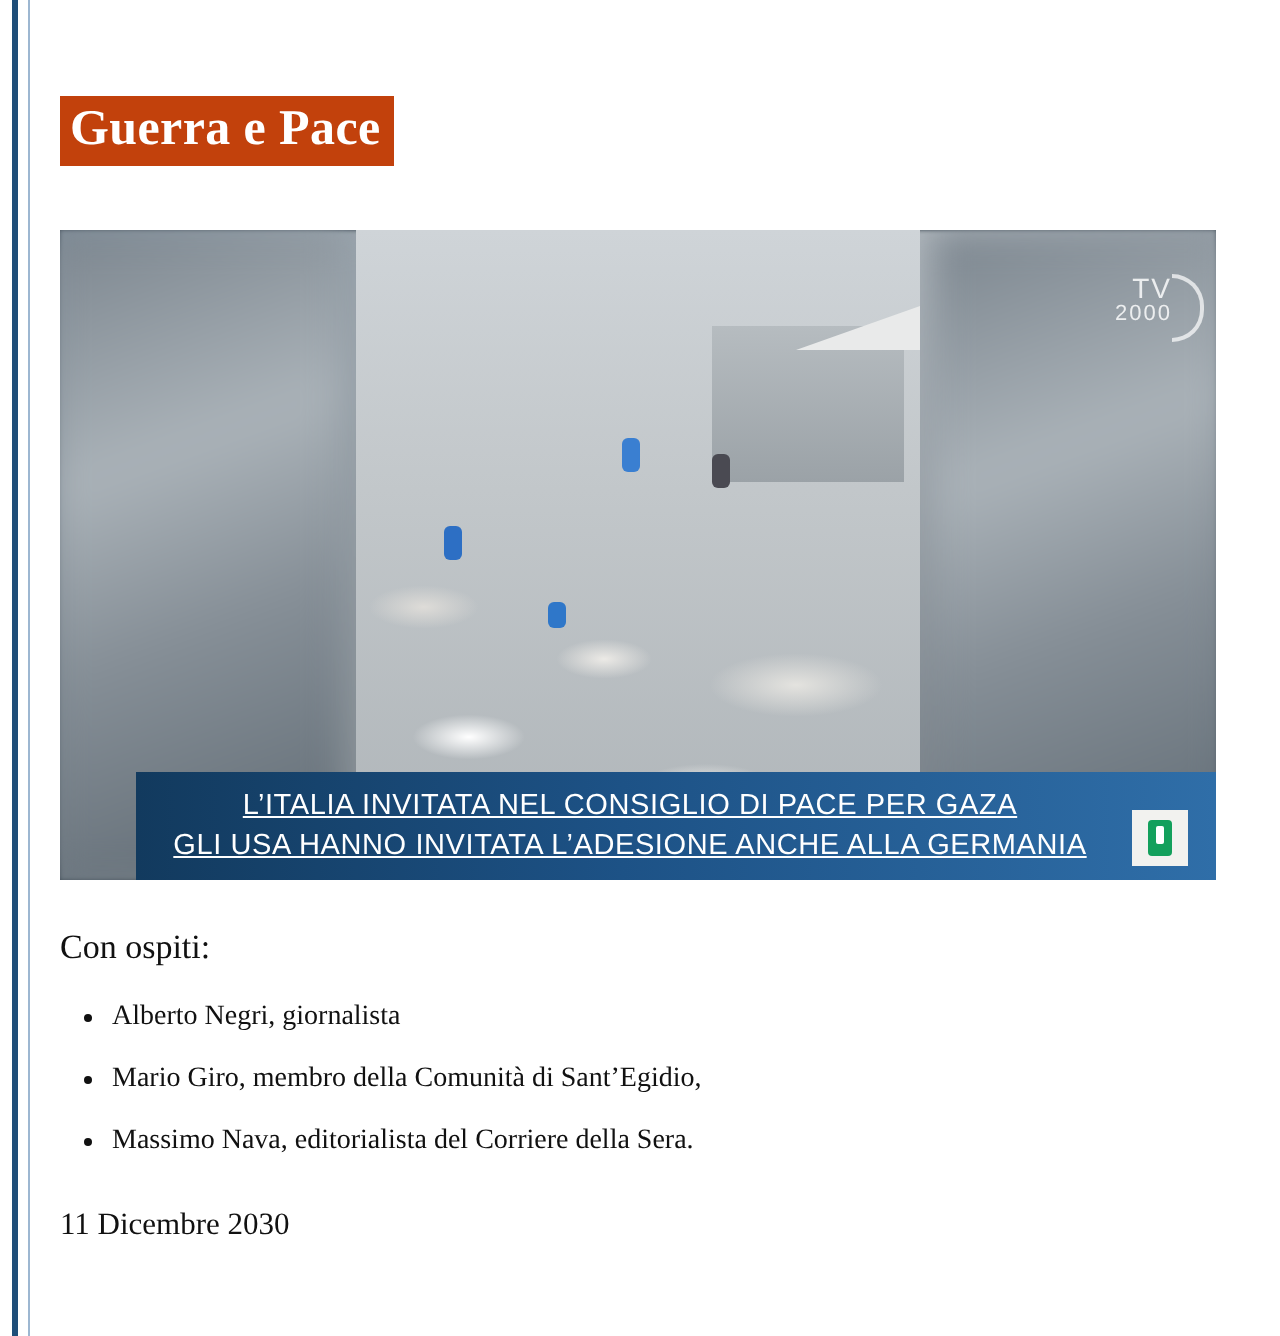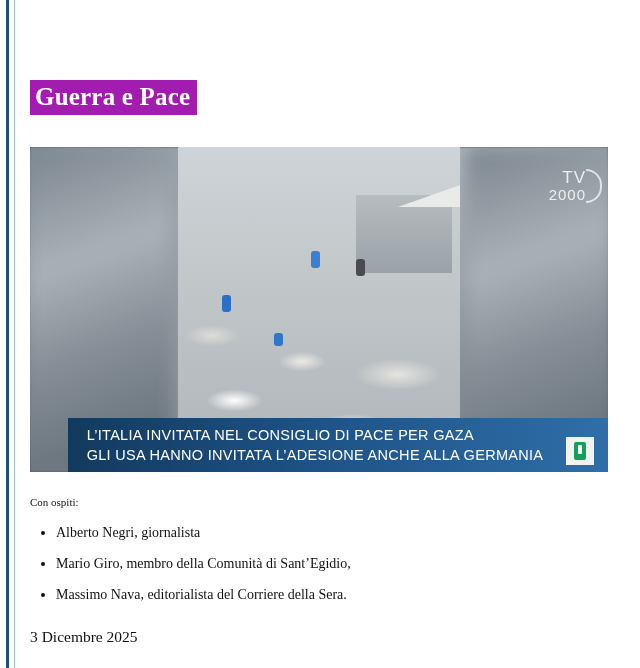--- a/index.html
+++ b/index.html
@@ -43,29 +43,28 @@
     left: 30px;
     top: 0;
     width: 580px;
   }
   
   .title-wrap {
     margin-top: 48px;
   }
   .title-line {
     display: inline-block;
-    background: #a21caf;
+    background: #c2410c;
     color: #ffffff;
     font-family: "Liberation Serif", serif;
     font-weight: bold;
     font-size: 25px;
     line-height: 28px;
     padding: 3px 7px 4px 5px;
     letter-spacing: 0.2px;
-    margin-top: 32px;
   }
   
   .video {
     position: relative;
     margin-top: 32px;
     width: 578px;
     height: 325px;
     overflow: hidden;
     background: #2b3742;
   }
@@ -147,22 +146,22 @@
   .tv-logo {
     position: absolute;
     right: 22px;
     top: 22px;
     color: rgba(255,255,255,0.82);
     font-family: "Liberation Sans", sans-serif;
     text-align: right;
     line-height: 1.05;
     letter-spacing: 1px;
   }
-  .tv-logo .tv { font-size: 17px; }
-  .tv-logo .yr { font-size: 15px; }
+  .tv-logo .tv { font-size: 14px; }
+  .tv-logo .yr { font-size: 11px; }
   .tv-arc {
     position: absolute;
     right: 6px;
     top: 22px;
     width: 14px;
     height: 30px;
     border-right: 2px solid rgba(255,255,255,0.7);
     border-top: 2px solid rgba(255,255,255,0.7);
     border-bottom: 2px solid rgba(255,255,255,0.7);
     border-radius: 0 30px 30px 0;
@@ -177,23 +176,24 @@
     background: linear-gradient(90deg, #123a5e 0%, #1d5286 45%, #2f6ea8 100%);
     display: flex;
     align-items: center;
     justify-content: center;
   }
   .banner-lines {
     color: #ffffff;
     font-family: "Liberation Sans", sans-serif;
     font-size: 14.5px;
     line-height: 20px;
-    text-align: left;
+    text-align: center;
     letter-spacing: 0.3px;
     padding-right: 46px;
+    text-decoration: underline;
   }
   .banner-badge {
     position: absolute;
     right: 14px;
     bottom: 7px;
     width: 28px;
     height: 28px;
     background: #f2f2ef;
     display: flex;
     align-items: center;
@@ -210,21 +210,21 @@
     content: "";
     position: absolute;
     left: 4px; top: 3px;
     width: 4px; height: 9px;
     background: #ffffff;
     border-radius: 1px;
   }
   
   .guests-label {
     margin-top: 24px;
-    font-size: 11px;
+    font-size: 17px;
     color: #111111;
   }
   ul.guests {
     margin: 13px 0 0 0;
     padding-left: 26px;
   }
   ul.guests li {
     font-size: 14px;
     color: #111111;
     line-height: 23px;
@@ -284,16 +284,16 @@
     </div>
 
     <div class="guests-label">Con ospiti:</div>
 
     <ul class="guests">
       <li>Alberto Negri, giornalista</li>
       <li>Mario Giro, membro della Comunità di Sant’Egidio,</li>
       <li>Massimo Nava, editorialista del Corriere della Sera.</li>
     </ul>
 
-    <div class="date">3 Dicembre 2025</div>
+    <div class="date">11 Dicembre 2030</div>
 
   </div>
 </div>
 
 </body></html>

